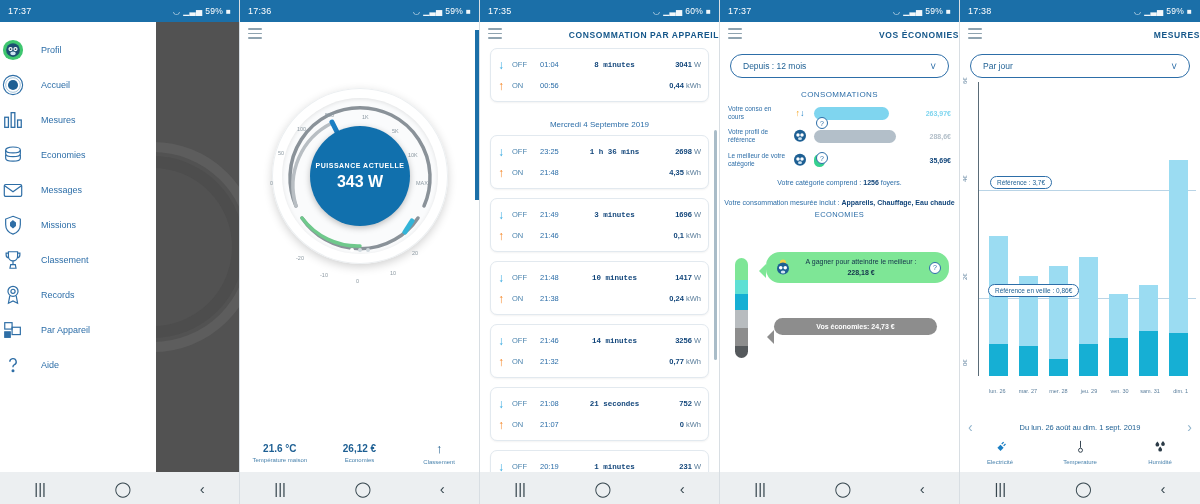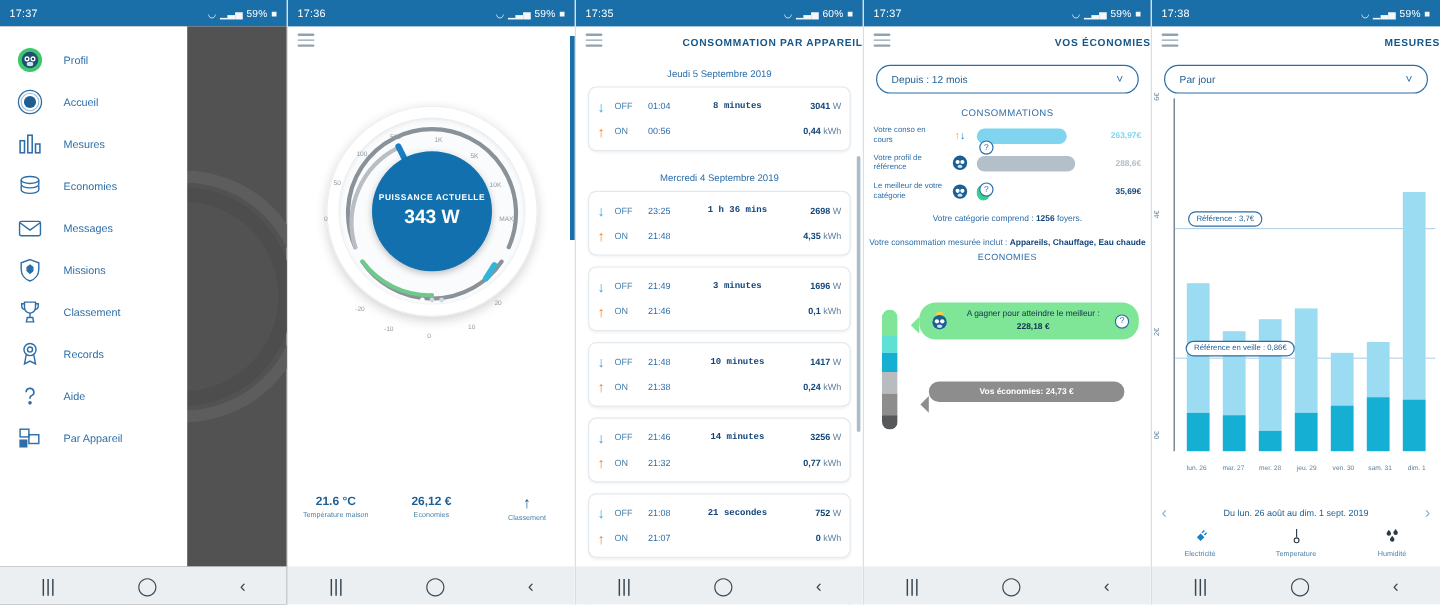--- a/index.html
+++ b/index.html
@@ -36,21 +36,21 @@
   
   .s1bg { position:absolute; inset:22px 0 0 0; background:#525252; }
   .s1bg .ghostring { position:absolute; left:48px; top:120px; width:210px; height:210px;
                      border-radius:50%; border:10px solid #5d5d5d; }
   .s1bg .ghostring2 { position:absolute; left:62px; top:134px; width:182px; height:182px;
                      border-radius:50%; border:12px solid #4d4d4d; }
   .s1bg .ghostarrow { position:absolute; left:88px; bottom:32px; color:#b9bdc0; font-size:13px; }
   .s1bg .ghostlbl { position:absolute; left:72px; bottom:14px; color:#cfd3d6; font-size:6px; }
   .drawer { position:absolute; left:0; top:22px; width:156px; bottom:32px;
             background:#fff; padding-top:10px; }
-  .drow { display:flex; align-items:center; height:35px; padding-left:13px; gap:16px; }
+  .drow { display:flex; align-items:center; height:35px; padding-left:1px; gap:16px; }
   .dico { width:24px; height:24px; flex:0 0 24px; display:flex; align-items:center;
           justify-content:center; color:#2e6ea6; }
   .dlbl { font-size:9px; color:#2d6ea8; }
 
   
   .gaugewrap { position:absolute; left:0; top:70px; width:240px; height:250px; }
   .dial { position:absolute; left:32px; top:18px; width:176px; height:176px;
           border-radius:50%; background:#fff;
           box-shadow:0 3px 10px rgba(0,0,0,.18), inset 0 0 0 1px #eceff1; }
   .dial2 { position:absolute; left:42px; top:28px; width:156px; height:156px;
@@ -60,21 +60,21 @@
          border-radius:50%; background:#1170ad; color:#fff; text-align:center;
          display:flex; flex-direction:column; align-items:center; justify-content:center; gap:4px;
          box-shadow:0 2px 6px rgba(0,0,0,.25); }
   .hub .t { font-size:7px; letter-spacing:.5px; font-weight:bold; }
   .hub .v { font-size:16px; font-weight:bold; }
   .dots { position:absolute; left:50%; transform:translateX(-50%); bottom:-26px;
           display:flex; gap:4px; }
   .dots i { width:4px; height:4px; border-radius:50%; background:#cfd8dd; display:block; }
   .dots i.on { background:#fff; }
   .scalelbl { position:absolute; font-size:5.5px; color:#8d9aa3; }
-  .s2stats { position:absolute; left:0; bottom:50px; width:100%; height:62px;
+  .s2stats { position:absolute; left:0; bottom:20px; width:100%; height:62px;
              display:flex; align-items:center; }
   .stat { flex:1; text-align:center; color:#1d5f93; }
   .stat .v { font-size:10px; font-weight:bold; }
   .stat .l { font-size:6px; color:#4a83ad; margin-top:3px; }
   .stat .ar { font-size:13px; font-weight:bold; color:#15578a; }
   .s2edge { position:absolute; right:0; top:30px; width:4px; height:170px; background:#1b6fa8; }
 
   
   .datehdr { text-align:center; font-size:8px; color:#2d6ea8; padding:9px 0 6px; }
   .card { margin:0 10px 9px; border:1px solid #e2e9ef; border-radius:7px;
@@ -249,36 +249,36 @@
           <svg width="22" height="22" viewBox="0 0 24 24" fill="none" stroke="#2e6ea6" stroke-width="1.3">
               <circle cx="12" cy="8" r="5.5"></circle>
               <circle cx="12" cy="8" r="2.3"></circle>
               <path d="M8.5 13l-1.5 8 5-2.5 5 2.5-1.5-8"></path>
             </svg>
         </span>
         <span class="dlbl">Records</span>
       </div>
       <div class="drow">
         <span class="dico">
-          <svg width="22" height="22" viewBox="0 0 24 24" fill="none" stroke="#2e6ea6" stroke-width="1.5">
-              <path d="M8.5 8.5a3.5 3.5 0 1 1 4.7 3.3c-.9.4-1.2 1-1.2 2v.7"></path>
-              <circle cx="12" cy="18.2" r=".9" fill="#2e6ea6"></circle>
-            </svg>
-        </span>
-        <span class="dlbl">Aide</span>
-      </div>
-      <div class="drow">
-        <span class="dico">
           <svg width="22" height="22" viewBox="0 0 24 24" fill="none" stroke="#2e6ea6" stroke-width="1.3">
               <rect x="3" y="4" width="8" height="7"></rect>
               <rect x="11" y="9" width="9" height="8"></rect>
               <rect x="3" y="14" width="6" height="6" fill="#2e6ea6"></rect>
             </svg>
         </span>
         <span class="dlbl">Par Appareil</span>
+      </div>
+      <div class="drow">
+        <span class="dico">
+          <svg width="22" height="22" viewBox="0 0 24 24" fill="none" stroke="#2e6ea6" stroke-width="1.5">
+              <path d="M8.5 8.5a3.5 3.5 0 1 1 4.7 3.3c-.9.4-1.2 1-1.2 2v.7"></path>
+              <circle cx="12" cy="18.2" r=".9" fill="#2e6ea6"></circle>
+            </svg>
+        </span>
+        <span class="dlbl">Aide</span>
       </div>
     </div>
     <div class="navbar">
       <span class="n">|||</span>
       <span class="n">◯</span>
       <span class="n">‹</span>
     </div>
   </div>
 
   <div class="screen">
@@ -370,21 +370,20 @@
     <div class="apphdr">
       <span class="burger">
           <i></i>
           <i></i>
           <i></i>
         </span>
       <span class="apptitle">CONSOMMATION PAR APPAREIL</span>
     </div>
     <div class="s3edge"></div>
 
-    <div class="datehdr">Jeudi 5 Septembre 2019</div>
     <div class="card">
       <div class="crow">
         <span class="c-ar off">↓</span>
         <span class="c-st">OFF</span>
         <span class="c-tm">01:04</span>
         <span class="c-du">8 minutes</span>
         <span class="c-vl"><b>3041</b> <span>W</span></span>
       </div>
       <div class="crow">
         <span class="c-ar on">↑</span>

